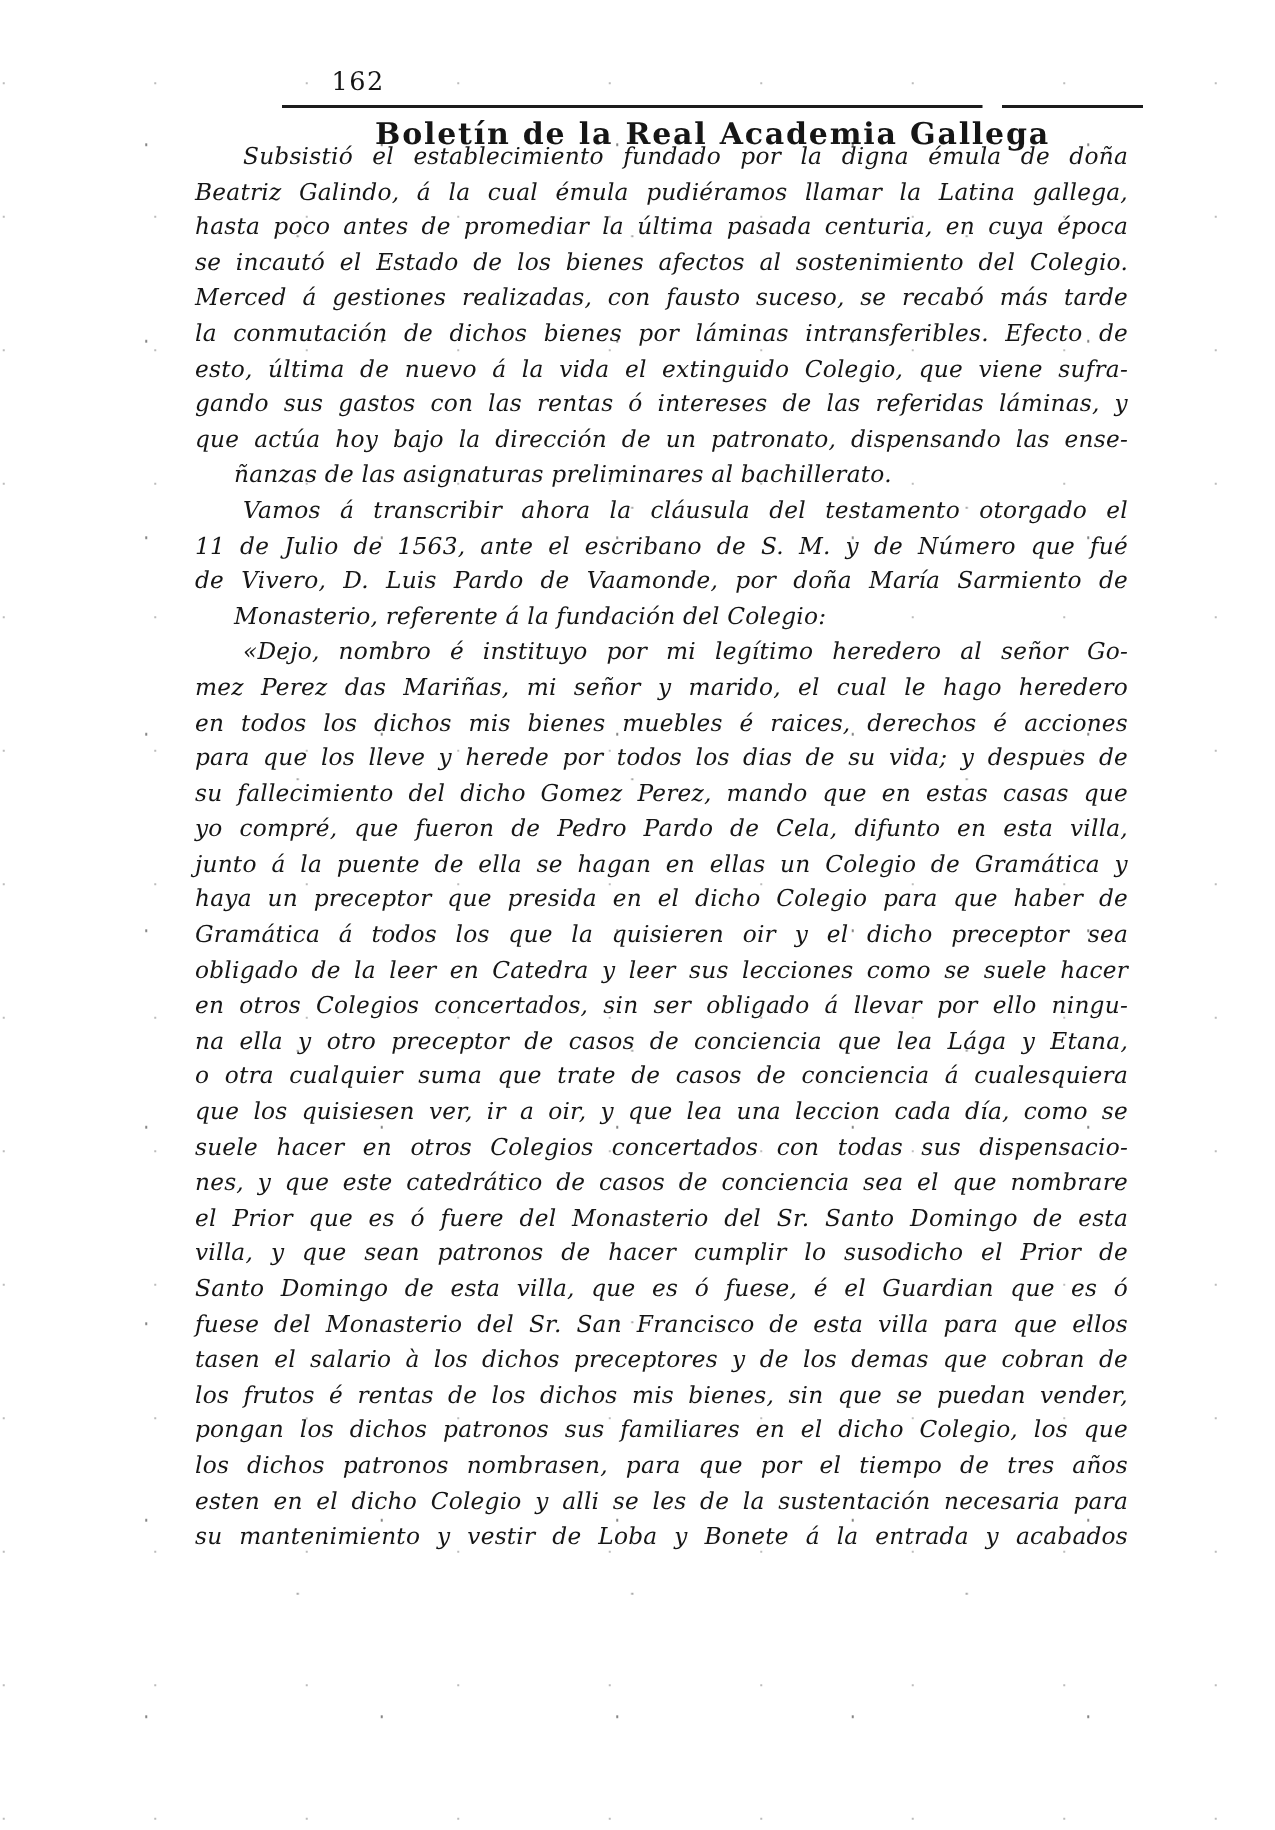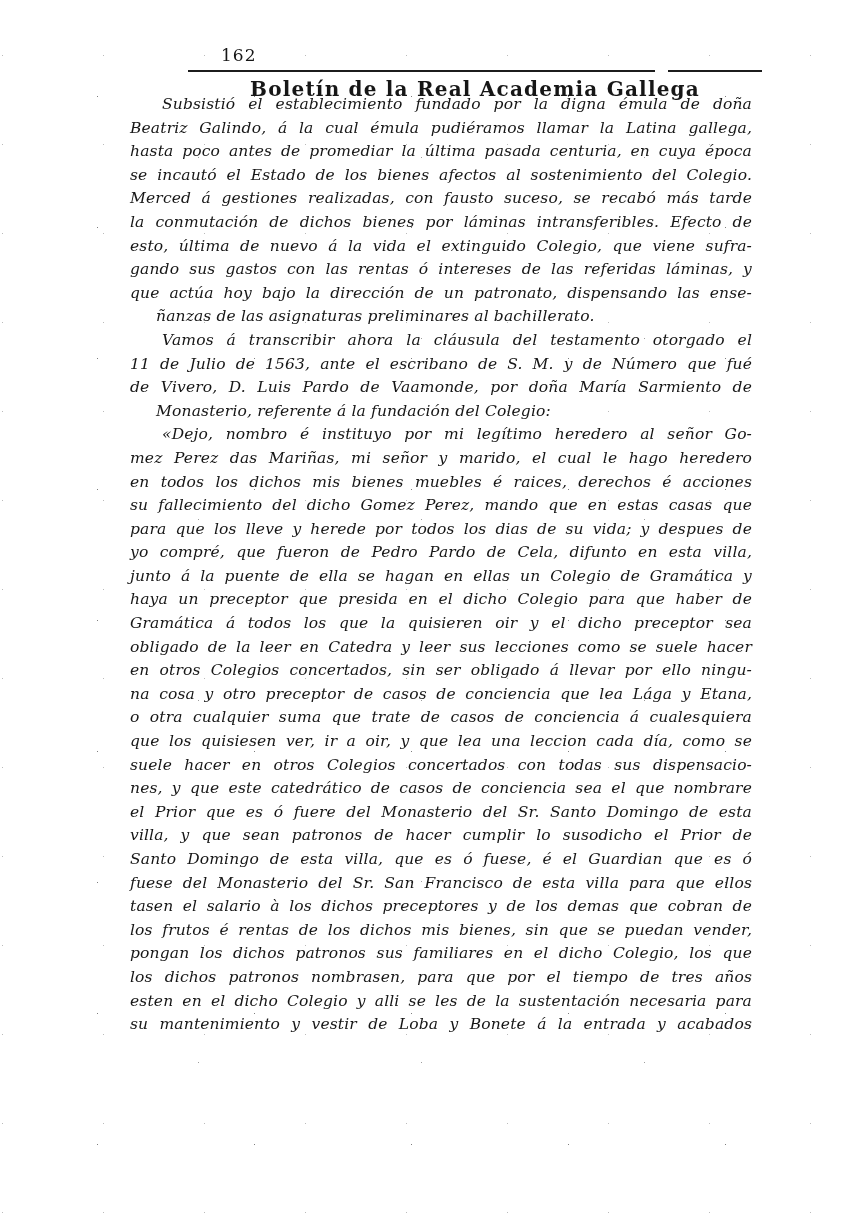--- a/index.html
+++ b/index.html
@@ -114,29 +114,29 @@
       <div class="paragraph">
         <div class="line first">Vamos á transcribir ahora la cláusula del testamento otorgado el</div>
         <div class="line">11 de Julio de 1563, ante el escribano de S. M. y de Número que fué</div>
         <div class="line">de Vivero, D. Luis Pardo de Vaamonde, por doña María Sarmiento de</div>
         <div class="line last-flush">Monasterio, referente á la fundación del Colegio:</div>
       </div>
       <div class="paragraph">
         <div class="line first">«Dejo, nombro é instituyo por mi legítimo heredero al señor Go-</div>
         <div class="line">mez Perez das Mariñas, mi señor y marido, el cual le hago heredero</div>
         <div class="line">en todos los dichos mis bienes muebles é raices, derechos é acciones</div>
+        <div class="line">para que los lleve y herede por todos los dias de su vida; y despues de</div>
         <div class="line">su fallecimiento del dicho Gomez Perez, mando que en estas casas que</div>
-        <div class="line">para que los lleve y herede por todos los dias de su vida; y despues de</div>
         <div class="line">yo compré, que fueron de Pedro Pardo de Cela, difunto en esta villa,</div>
         <div class="line">junto á la puente de ella se hagan en ellas un Colegio de Gramática y</div>
         <div class="line">haya un preceptor que presida en el dicho Colegio para que haber de</div>
         <div class="line">Gramática á todos los que la quisieren oir y el dicho preceptor sea</div>
         <div class="line">obligado de la leer en Catedra y leer sus lecciones como se suele hacer</div>
         <div class="line">en otros Colegios concertados, sin ser obligado á llevar por ello ningu-</div>
-        <div class="line">na cosa y otro preceptor de casos de conciencia que lea Lága y Etana,</div>
+        <div class="line">na ella y otro preceptor de casos de conciencia que lea Lága y Etana,</div>
         <div class="line">o otra cualquier suma que trate de casos de conciencia á cualesquiera</div>
         <div class="line">que los quisiesen ver, ir a oir, y que lea una leccion cada día, como se</div>
         <div class="line">suele hacer en otros Colegios concertados con todas sus dispensacio-</div>
         <div class="line">nes, y que este catedrático de casos de conciencia sea el que nombrare</div>
         <div class="line">el Prior que es ó fuere del Monasterio del Sr. Santo Domingo de esta</div>
         <div class="line">villa, y que sean patronos de hacer cumplir lo susodicho el Prior de</div>
         <div class="line">Santo Domingo de esta villa, que es ó fuese, é el Guardian que es ó</div>
         <div class="line">fuese del Monasterio del Sr. San Francisco de esta villa para que ellos</div>
         <div class="line">tasen el salario à los dichos preceptores y de los demas que cobran de</div>
         <div class="line">los frutos é rentas de los dichos mis bienes, sin que se puedan vender,</div>

